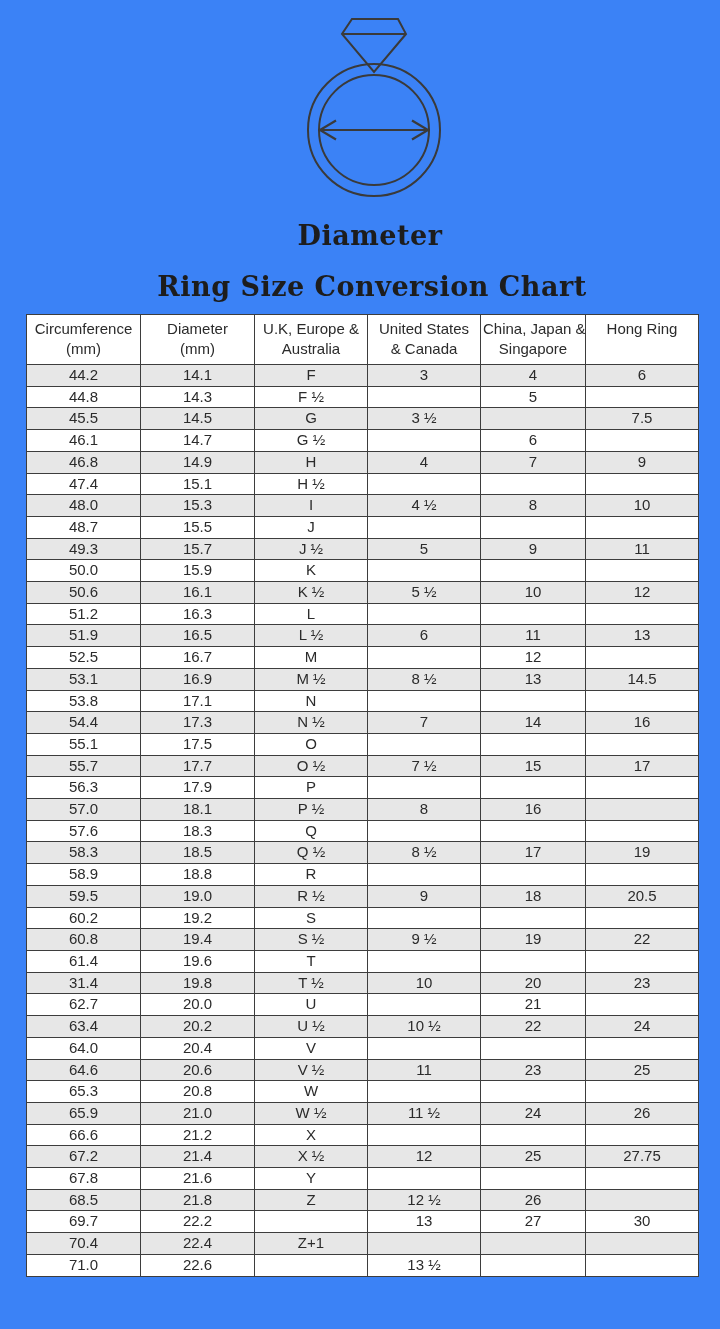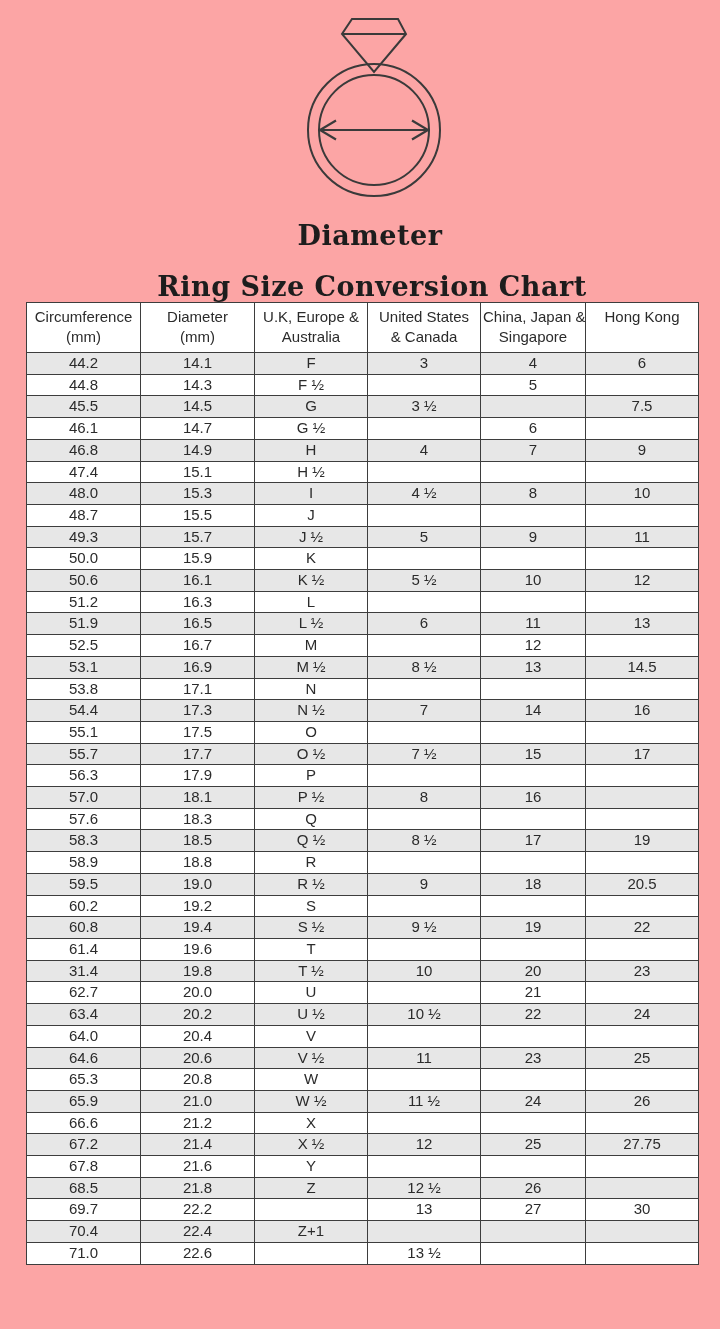--- a/index.html
+++ b/index.html
@@ -4,21 +4,21 @@
 <style>
   html, body {
     margin: 0;
     padding: 0;
     background: #ffffff;
   }
   .page {
     position: relative;
     width: 720px;
     height: 1329px;
-    background: #fca5a5;
+    background: #3b82f6;
     overflow: hidden;
     font-family: "Liberation Sans", sans-serif;
   }
   .ring-svg {
     position: absolute;
     left: 295px;
     top: 10px;
   }
   .caption {
     position: absolute;
@@ -41,21 +41,21 @@
     margin: 0;
     text-align: center;
     font-family: "DejaVu Serif", serif;
     font-weight: bold;
     font-size: 27px;
     letter-spacing: 0.5px;
     color: #1d1d1d;
   }
   table.chart-table {
     position: absolute;
-    top: 302px;
+    top: 314px;
     left: 26px;
     width: 672px;
     border-collapse: collapse;
     table-layout: fixed;
   }
   .chart-table th,
   .chart-table td {
     border: 1px solid #3d3d3d;
     text-align: center;
     color: #2b2b2b;
@@ -128,21 +128,21 @@
         </th>
         <th>
           <span class="hdr-line">United States</span>
           <span class="hdr-line">&amp; Canada</span>
         </th>
         <th>
           <span class="hdr-line">China, Japan &amp;</span>
           <span class="hdr-line">Singapore</span>
         </th>
         <th>
-          <span class="hdr-line">Hong Kong</span>
+          <span class="hdr-line">Hong Ring</span>
           <span class="hdr-line"></span>
         </th>
       </tr>
     </thead>
     <tbody>
         <tr>
           <td>44.2</td>
           <td>14.1</td>
           <td>F</td>
           <td>3</td>

